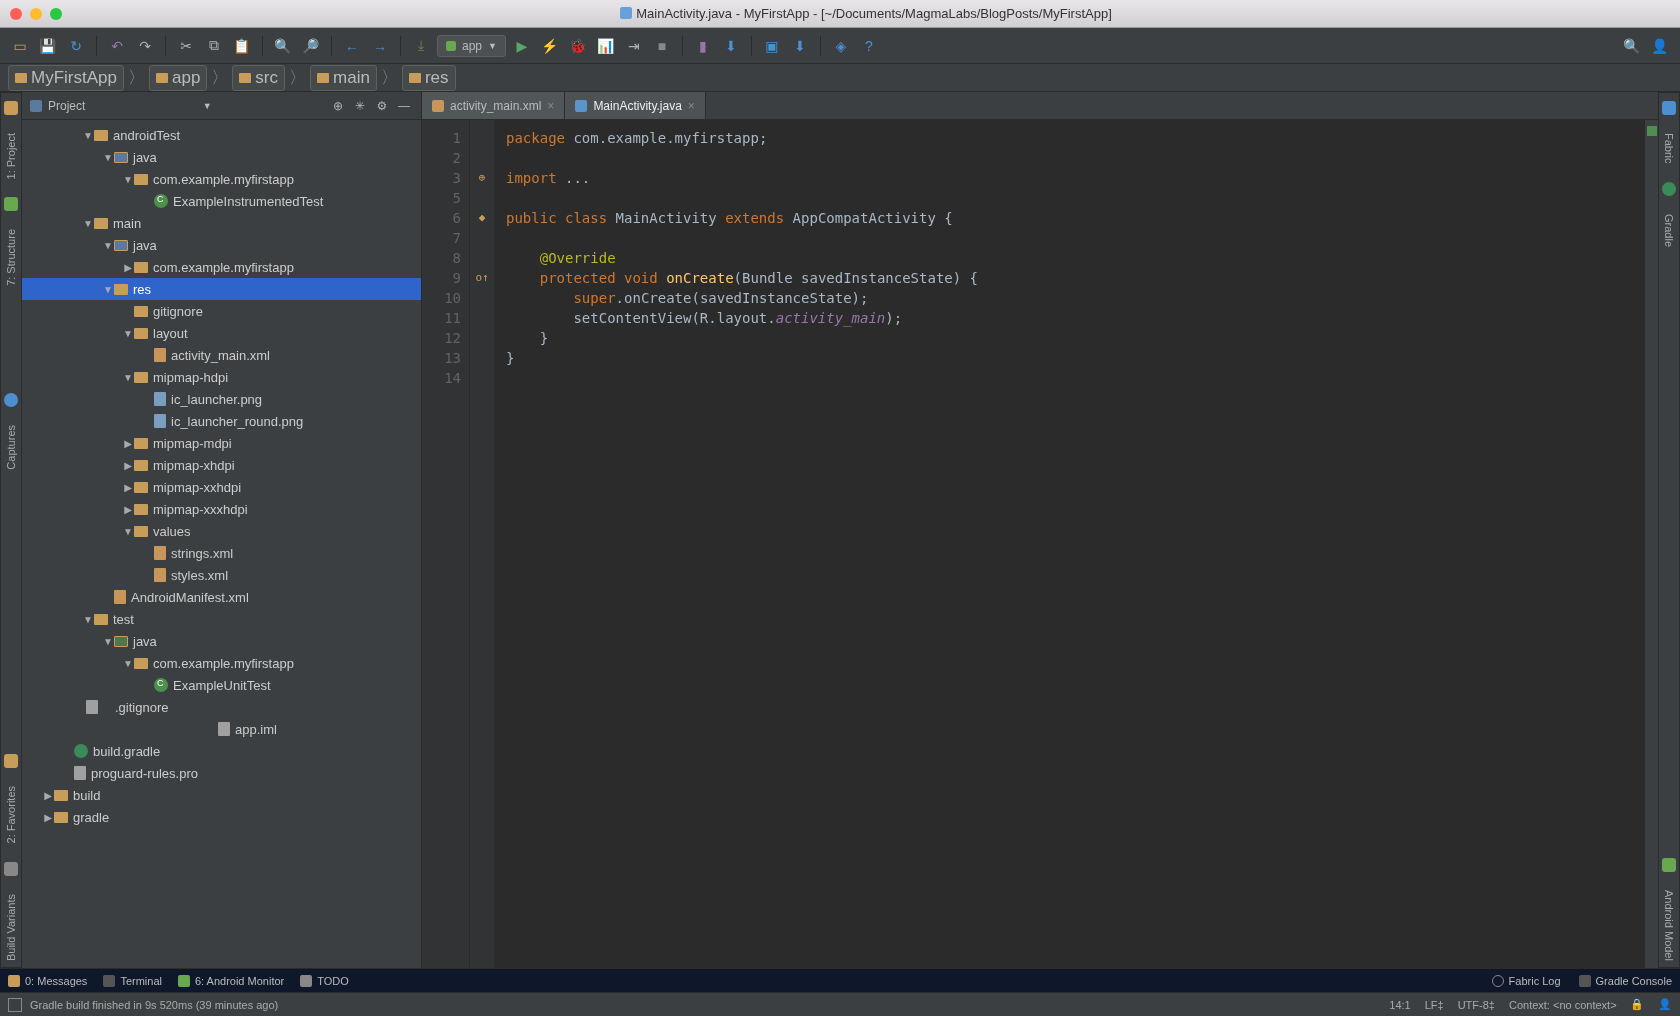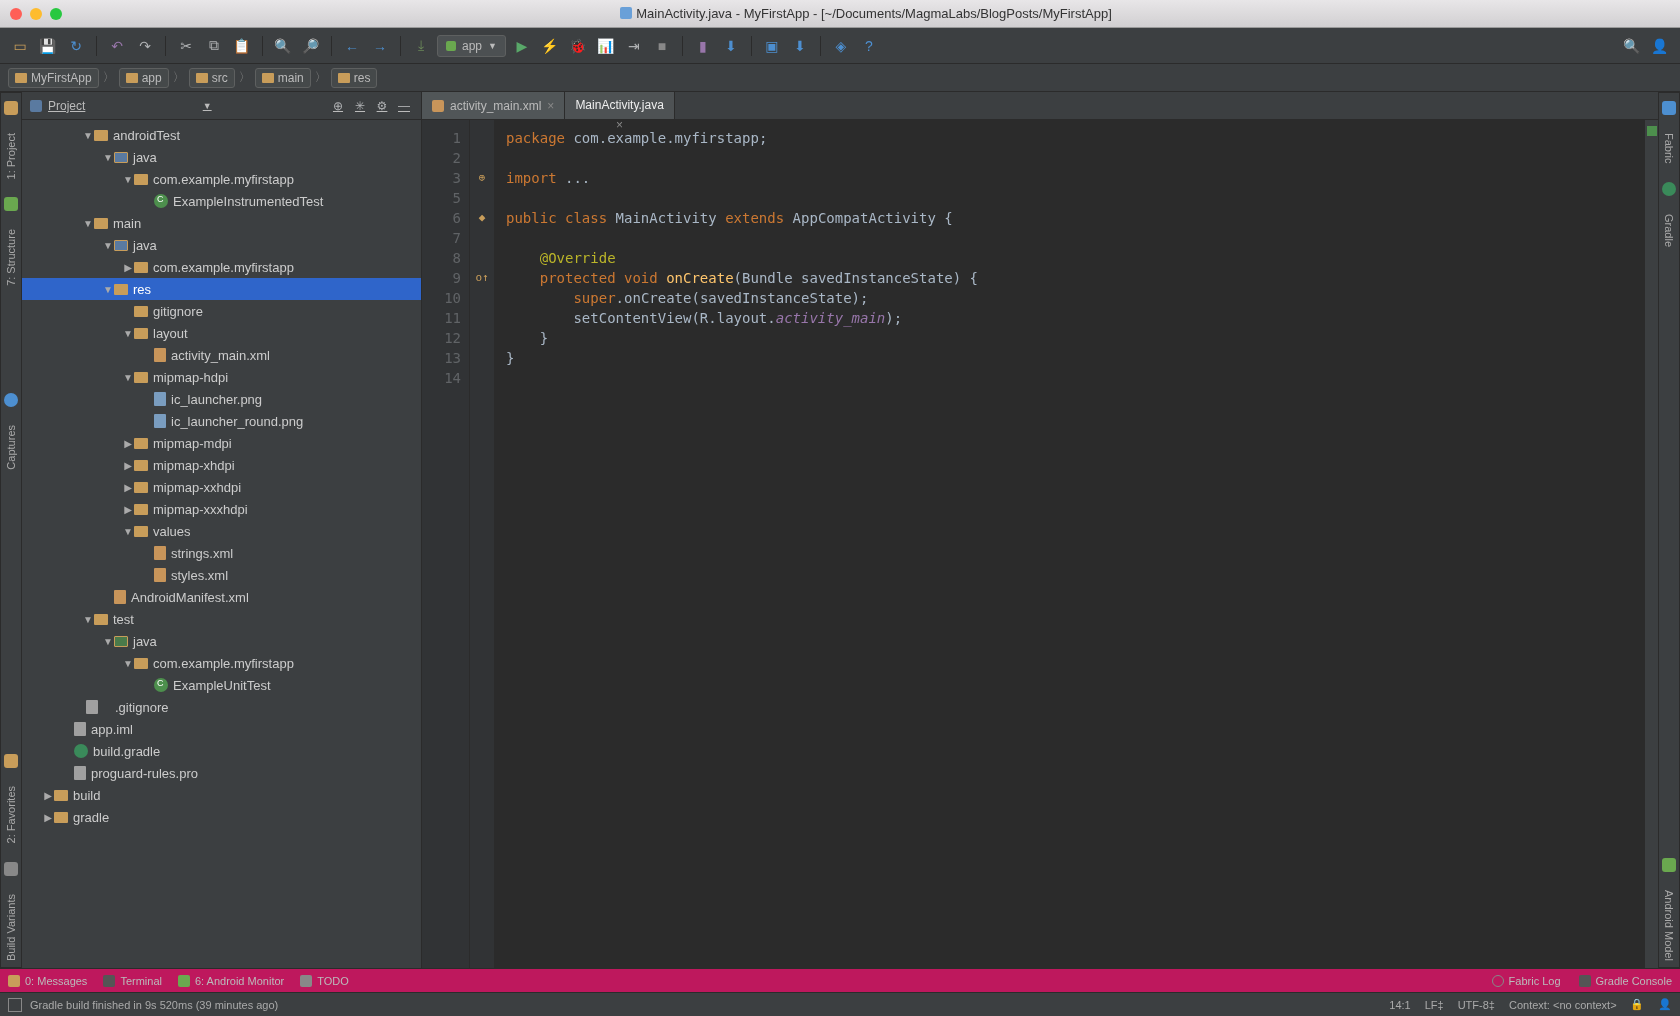--- a/index.html
+++ b/index.html
@@ -8,67 +8,67 @@
 .traffic { display: flex; gap: 8px; }
 .dot { width: 12px; height: 12px; border-radius: 6px; }
 .red { background: #ff5f57; } .yellow { background: #febc2e; } .green { background: #28c840; }
 .title { flex: 1; text-align: center; color: #333; font-size: 13px; }
 .title .fileicon { display:inline-block; width:12px; height:12px; background:#6aa0d8; border-radius:2px; margin-right:4px; vertical-align:-1px; }
 .toolbar { height: 36px; background: #3c3f41; display: flex; align-items: center; padding: 0 8px; border-bottom: 1px solid #2b2b2b; gap: 4px; }
 .tb-btn { width: 24px; height: 24px; display: flex; align-items: center; justify-content: center; color: #afb1b3; font-size: 14px; cursor: pointer; border-radius: 3px; }
 .tb-sep { width: 1px; height: 20px; background: #2b2b2b; margin: 0 4px; }
 .run-config { height: 22px; padding: 0 8px; background: #4c5052; border: 1px solid #5e6060; border-radius: 3px; display: flex; align-items: center; gap: 6px; font-size: 12px; color: #bbb; }
 .spacer { flex: 1; }
-.breadcrumbs { height: 28px; background: #3c3f41; display: flex; align-items: center; padding: 0 8px; border-bottom: 1px solid #2b2b2b; gap: 4px; font-size: 12px; }
+.breadcrumbs { height: 28px; background: #3c3f41; display: flex; align-items: center; padding: 0 8px; border-bottom: 1px solid #2b2b2b; gap: 4px; font-size: 17px; }
 .crumb { display: flex; align-items: center; gap: 4px; color: #bbb; padding: 2px 6px; border: 1px solid #5e6060; border-radius: 3px; background: #45494a; }
 .crumb .dir { width: 12px; height: 10px; background: #c89d5a; border-radius: 1px; }
 .chev { color: #888; }
 .workspace { display: flex; height: calc(1016px - 28px - 36px - 28px - 24px - 24px); }
 .gutter-left, .gutter-right { width: 22px; background: #3c3f41; border: 1px solid #2b2b2b; display: flex; flex-direction: column; align-items: center; padding-top: 8px; gap: 12px; }
 .vlabel { writing-mode: vertical-rl; transform: rotate(180deg); font-size: 11px; color: #aaa; padding: 6px 2px; cursor: pointer; }
 .gutter-right .vlabel { transform: none; }
 .side-icon { width: 14px; height: 14px; border-radius: 3px; }
 .sidebar { width: 400px; background: #3c3f41; border-right: 1px solid #2b2b2b; display: flex; flex-direction: column; }
-.sidebar-head { height: 28px; display: flex; align-items: center; padding: 0 8px; border-bottom: 1px solid #2b2b2b; gap: 6px; font-size: 12px; text-decoration: underline; }
+.sidebar-head { height: 28px; display: flex; align-items: center; padding: 0 8px; border-bottom: 1px solid #2b2b2b; gap: 6px; font-size: 12px; }
 .sidebar-head .tools { margin-left: auto; display: flex; gap: 4px; }
 .tree { flex: 1; overflow: auto; padding: 4px 0; }
 .node { display: flex; align-items: center; height: 22px; font-size: 13px; cursor: pointer; white-space: nowrap; }
 .node.sel { background: #2f65ca; color: #fff; }
 .node.sel .label { color: #fff; }
 .arrow { width: 12px; text-align: center; color: #aaa; font-size: 10px; }
 .icon-folder { width: 14px; height: 11px; background: #c89d5a; border-radius: 1px; margin-right: 5px; flex-shrink:0; }
 .icon-folder.green { background: #4a7a4a; border: 1px solid #c89d5a; box-sizing: border-box; }
 .icon-folder.blue { background: #5a7aa0; border: 1px solid #c89d5a; box-sizing: border-box; }
 .icon-file { width: 12px; height: 14px; background: #a0a0a0; border-radius: 1px; margin-right: 5px; flex-shrink:0; }
 .icon-file.xml { background: #c8955a; }
 .icon-file.img { background: #7a9dc0; }
 .icon-class { width: 14px; height: 14px; border-radius: 7px; background: #4d8f4d; margin-right: 5px; flex-shrink:0; position:relative; }
 .icon-class::after{content:"C"; position:absolute; font-size:9px; color:#fff; left:3px; top:0;}
 .icon-gradle { width: 14px; height:14px; border-radius:7px; background:#3a8a5a; margin-right:5px; flex-shrink:0;}
 .label { color: #ccc; }
 .editor-area { flex: 1; display: flex; flex-direction: column; background: #2b2b2b; }
 .tabs { height: 28px; background: #3c3f41; display: flex; align-items: stretch; border-bottom: 1px solid #2b2b2b; }
 .tab { display: flex; align-items: center; gap: 6px; padding: 0 10px; background: #515658; border-right: 1px solid #2b2b2b; font-size: 12px; color: #bbb; cursor: pointer; }
-.tab.active { background: #4e5254; color: #eee; flex-direction: column; }
+.tab.active { background: #4e5254; color: #eee; }
 .tab .close { color: #888; font-size: 12px; }
 .tab .ficon { width: 12px; height: 12px; border-radius: 2px; }
 .editor-body { flex: 1; display: flex; overflow: hidden; font-family: "Menlo","Consolas",monospace; font-size: 14px; }
 .line-gut { width: 48px; background: #313335; color: #606366; text-align: right; padding: 8px 8px 0 0; line-height: 20px; border-right: 1px solid #2b2b2b; }
 .icon-gut { width: 24px; background: #313335; padding-top: 8px; line-height: 20px; }
 .icon-gut .g-icon { height: 20px; display:flex; align-items:center; justify-content:center; font-size:11px; color:#c89d5a;}
 .code { flex: 1; padding: 8px 12px; line-height: 20px; position: relative; white-space: pre; }
 .kw { color: #cc7832; }
 .ann { color: #bbb529; }
 .cls { color: #a9b7c6; }
 .fld { color: #9876aa; font-style: italic; }
 .fn { color: #ffc66d; }
 .caret-line { position: absolute; left:0; right:0; height:20px; background: #323232; z-index:-1; }
 .right-gut { width: 14px; background: #3c3f41; border-left: 1px solid #2b2b2b; }
 .right-gut .ok { width:10px; height:10px; margin:6px auto; background:#4d8f4d; }
-.bottom-tabs { height: 24px; background: #be185d; border-top: 1px solid #2b2b2b; display: flex; align-items: center; padding: 0 8px; font-size: 11px; gap: 16px; }
+.bottom-tabs { height: 24px; background: #0f172a; border-top: 1px solid #2b2b2b; display: flex; align-items: center; padding: 0 8px; font-size: 11px; gap: 16px; }
 .bottom-tabs .btab { display: flex; align-items: center; gap: 5px; color: #bbb; cursor: pointer; }
 .bottom-tabs .right { margin-left: auto; display: flex; gap: 18px; }
 .status { height: 24px; background: #3c3f41; border-top: 1px solid #2b2b2b; display: flex; align-items: center; padding: 0 8px; font-size: 11px; color: #aaa; }
 .status .right { margin-left: auto; display: flex; gap: 14px; align-items: center; }
 </style>
 </head>
 <body>
 
 <div class="titlebar">
   <div class="traffic">
@@ -308,21 +308,21 @@
         <div class="node" style="padding-left: 120px;">
           <span class="arrow"></span>
           <span class="icon-class"></span>
           <span class="label">ExampleUnitTest</span>
         </div>
         <div class="node" style="padding-left: 40px; gap: 12px;">
           <span class="arrow"></span>
           <span class="icon-file"></span>
           <span class="label">.gitignore</span>
         </div>
-        <div class="node" style="padding-left: 40px;">
+        <div class="node" style="padding-left: 40px; justify-content: center;">
           <span class="arrow"></span>
           <span class="icon-file"></span>
           <span class="label">app.iml</span>
         </div>
         <div class="node" style="padding-left: 40px;">
           <span class="arrow"></span>
           <span class="icon-gradle"></span>
           <span class="label">build.gradle</span>
         </div>
         <div class="node" style="padding-left: 40px;">

